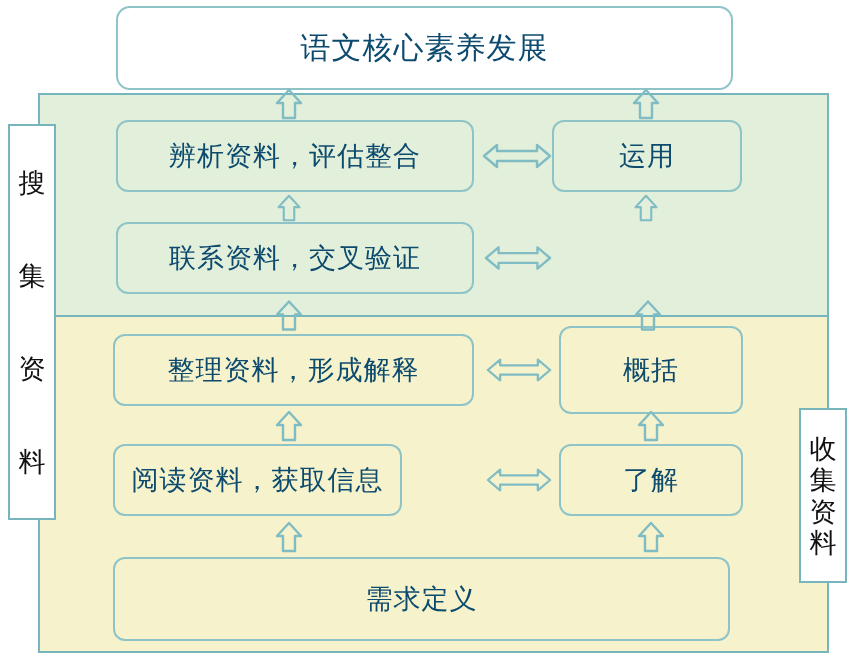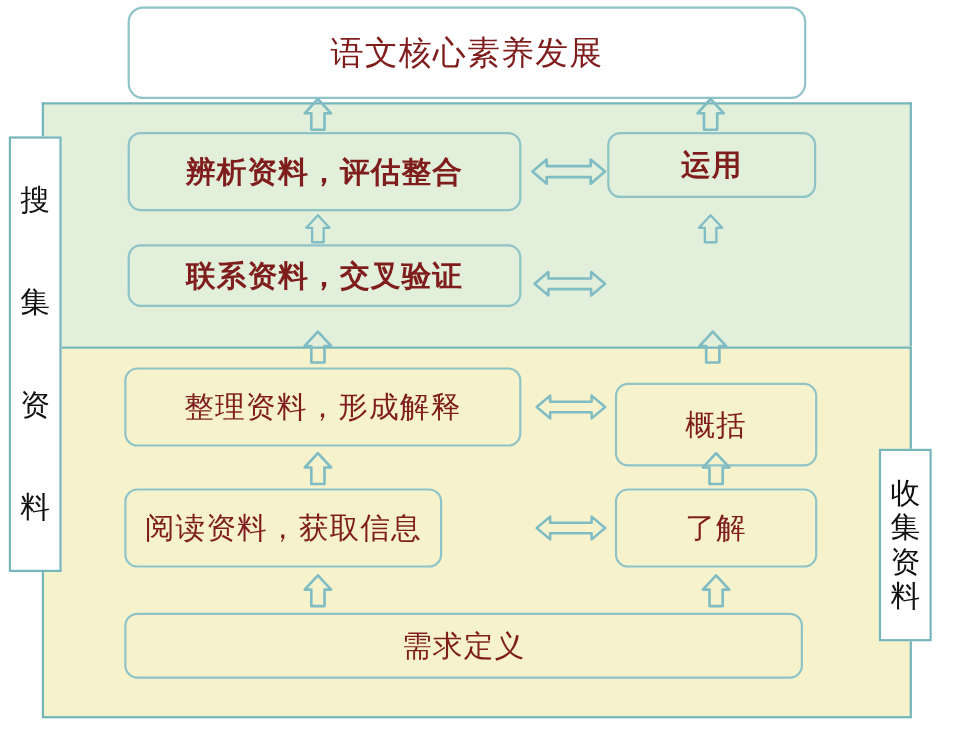--- a/index.html
+++ b/index.html
@@ -42,49 +42,49 @@
 
   
   .node {
     position: absolute;
     box-sizing: border-box;
     border: 2px solid #8ec4c8;
     border-radius: 12px;
     display: flex;
     align-items: center;
     justify-content: center;
-    color: #7f1d1d;
+    color: #0c4a6e;
     font-size: 27px;
     letter-spacing: 1px;
     white-space: nowrap;
   }
-  .node.green { background: #e2efda; font-weight: bold; }
+  .node.green { background: #e2efda; }
   .node.yellow { background: #f6f2cc; }
   .node.white { background: #ffffff; }
 
   #title-box {
     left: 116px;
     top: 6px;
     width: 617px;
     height: 84px;
     border-radius: 14px;
     font-size: 30px;
   }
 
   
   #node-l1 { left: 116px; top: 120px; width: 358px; height: 72px; }
-  #node-l2 { left: 116px; top: 222px; width: 358px; height: 57px; }
+  #node-l2 { left: 116px; top: 222px; width: 358px; height: 72px; }
   #node-l3 { left: 113px; top: 334px; width: 361px; height: 72px; }
   #node-l4 { left: 113px; top: 444px; width: 289px; height: 72px; }
-  #node-bottom { left: 113px; top: 557px; width: 617px; height: 60px; }
-
-  
-  #node-r1 { left: 552px; top: 120px; width: 190px; height: 60px; }
+  #node-bottom { left: 113px; top: 557px; width: 617px; height: 84px; }
+
+  
+  #node-r1 { left: 552px; top: 120px; width: 190px; height: 72px; }
   #node-r2 { left: 556px; top: 222px; width: 186px; height: 72px; }
-  #node-r3 { left: 559px; top: 348px; width: 184px; height: 76px; }
+  #node-r3 { left: 559px; top: 326px; width: 184px; height: 88px; }
   #node-r4 { left: 559px; top: 444px; width: 184px; height: 72px; }
 
   
   .side-label {
     position: absolute;
     box-sizing: border-box;
     background: #ffffff;
     border: 2px solid #76b5bb;
     display: flex;
     flex-direction: column;

